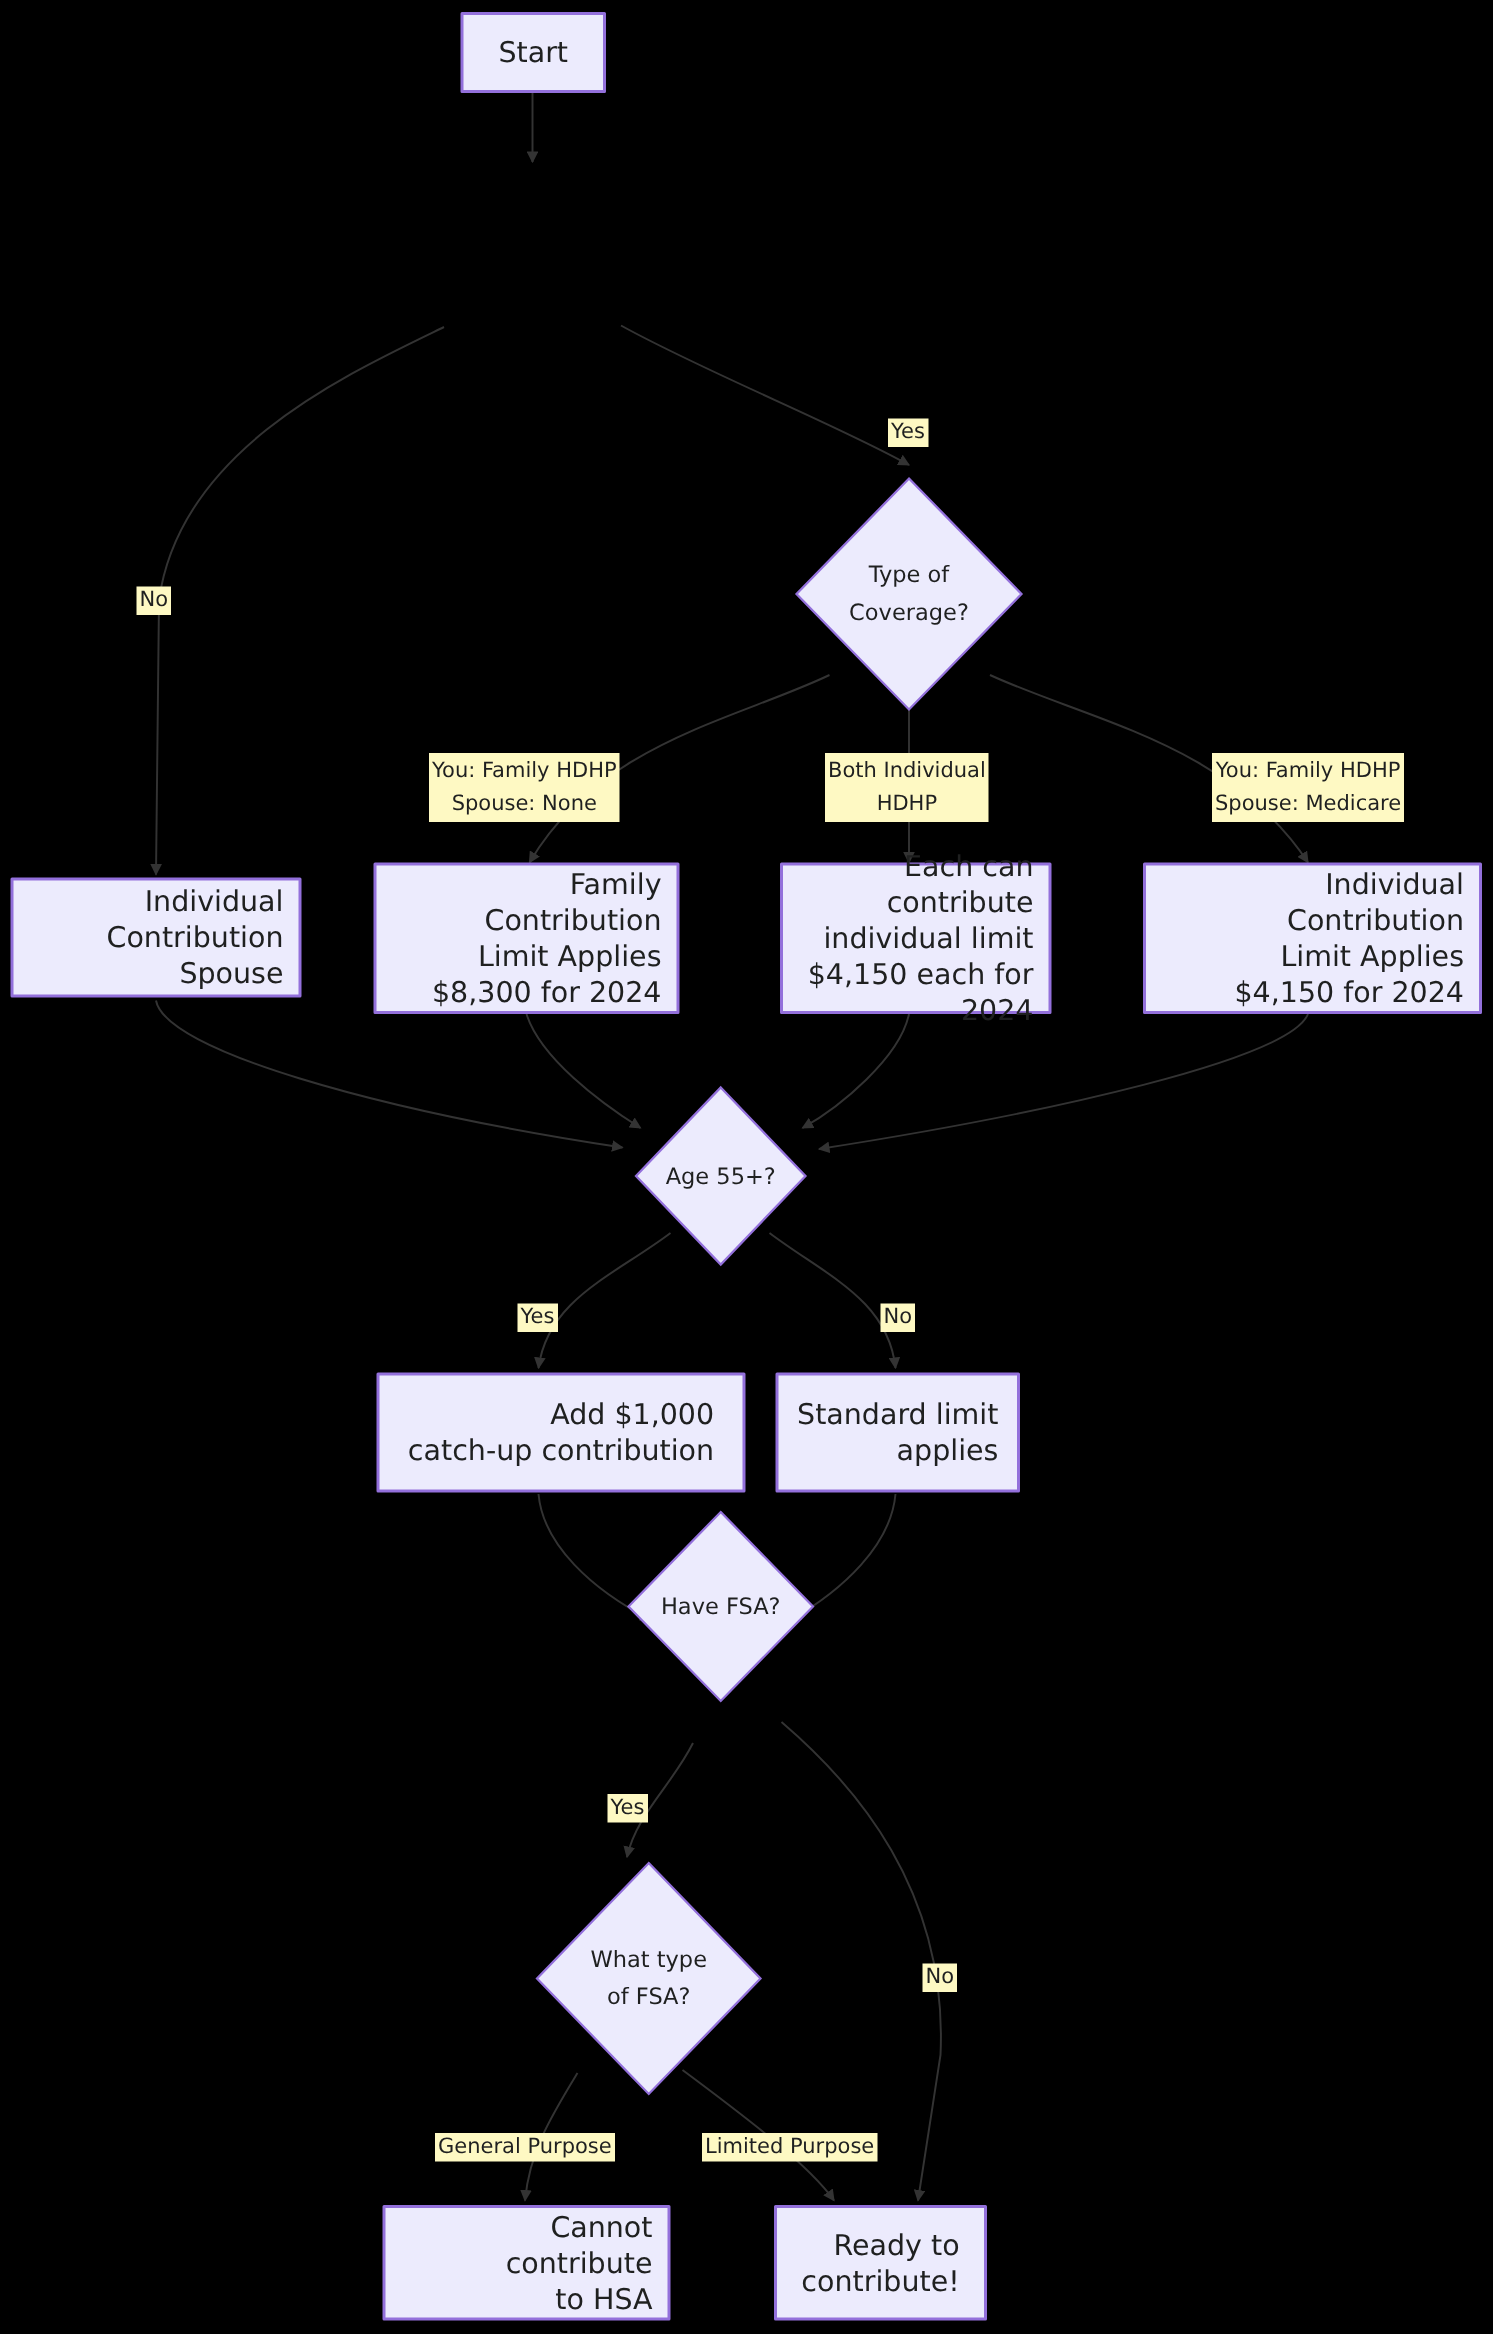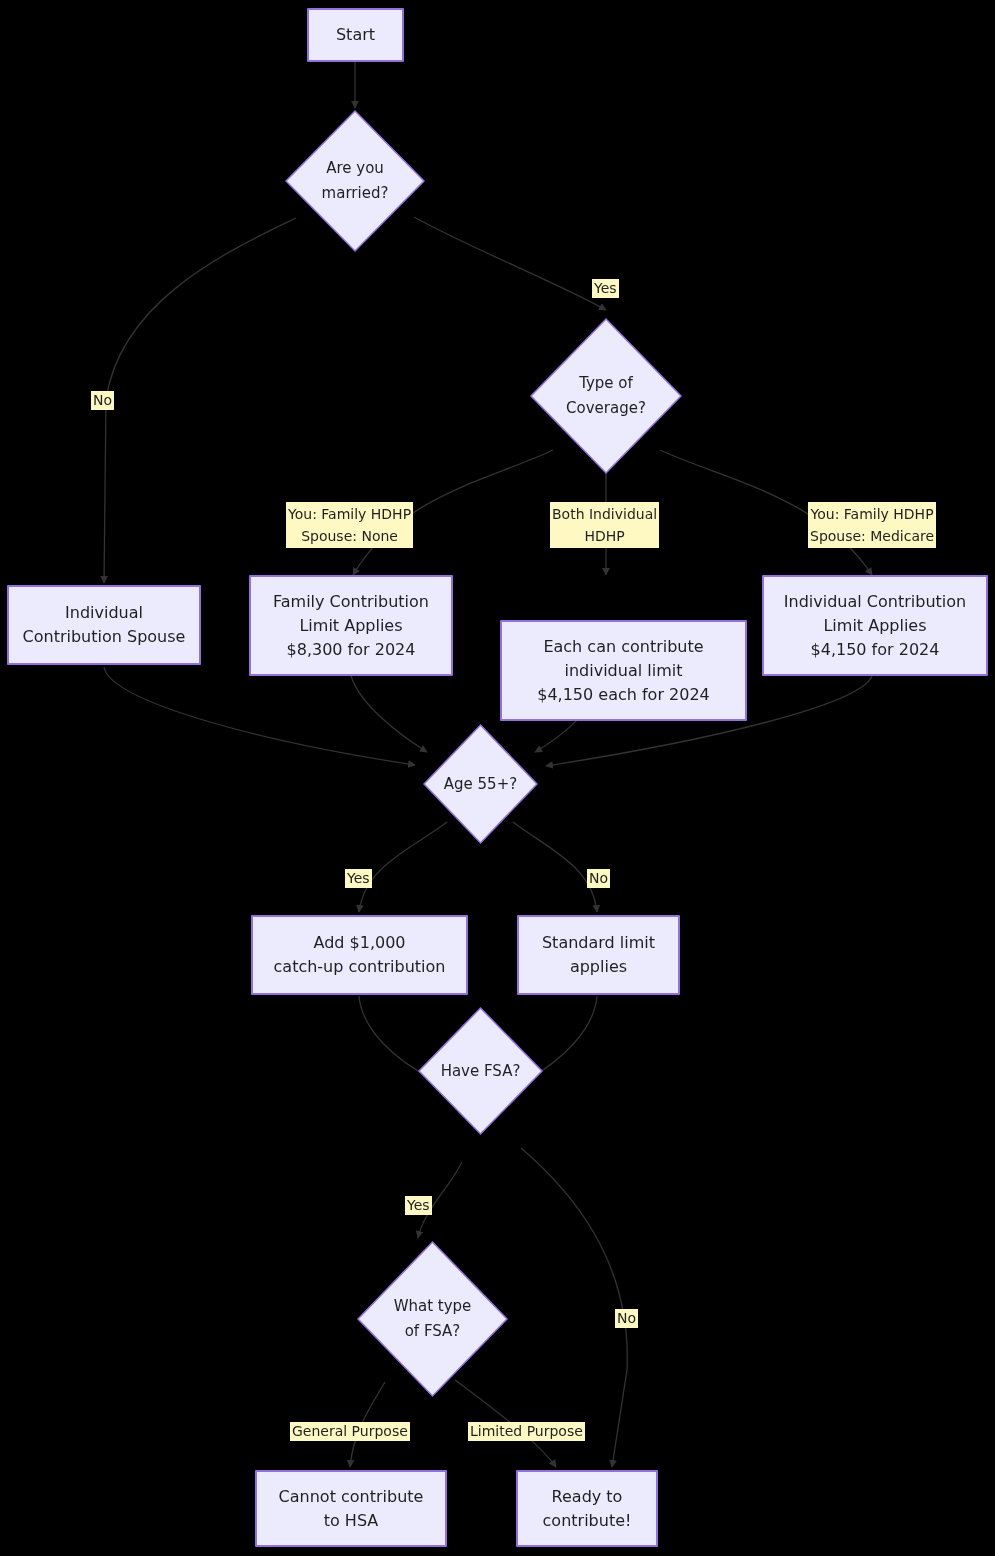--- a/index.html
+++ b/index.html
@@ -21,23 +21,23 @@
     width: 995px;
     height: 1556px;
     pointer-events: none;
   }
   .node {
     position: absolute;
     box-sizing: border-box;
     display: flex;
     align-items: center;
     justify-content: center;
-    text-align: center;
+    text-align: right;
     color: #1f2020;
-    font-size: 16px;
+    font-size: 19px;
     line-height: 24px;
     z-index: 2;
   }
   .node.rect {
     background: #ECEBFD;
     border: 2px solid #9370DB;
     border-radius: 1px;
   }
   .node.rect .lbl { padding: 0 10px; }
   .diamond-wrap {
@@ -123,67 +123,60 @@
       <path d="M385,1382 C368,1410 353,1434 350,1467"></path>
 
       <path d="M455,1380 C498,1412 540,1444 556,1467"></path>
     </g>
   </svg>
 
   <div class="node rect" style="left:307px; top:8px; width:97px; height:54px;">
     <span class="lbl nl">Start</span>
   </div>
 
-  <div class="diamond-wrap" style="left:285px; top:110px; width:140px; height:142px;">
-    <svg width="140" height="142" viewBox="0 0 140 142">
-      <polygon points="70,1 139,71 70,141 1,71" fill="#ECEBFD" stroke="#9370DB" stroke-width="1.5"></polygon>
-    </svg>
-    <div class="dlabel">Are you
-married?</div>
-  </div>
 
   <div class="diamond-wrap" style="left:530px; top:318px; width:152px; height:156px;">
     <svg width="152" height="156" viewBox="0 0 152 156">
       <polygon points="76,1 151,78 76,155 1,78" fill="#ECEBFD" stroke="#9370DB" stroke-width="1.5"></polygon>
     </svg>
     <div class="dlabel">Type of
 Coverage?</div>
   </div>
 
   <div class="node rect" style="left:7px; top:585px; width:194px; height:80px;">
     <span class="lbl nl">Individual
 Contribution Spouse</span>
   </div>
 
   <div class="node rect" style="left:249px; top:575px; width:204px; height:101px;">
     <span class="lbl nl">Family Contribution
 Limit Applies
 $8,300 for 2024</span>
   </div>
 
-  <div class="node rect" style="left:500px; top:575px; width:247px; height:101px;margin-top:45px;">
+  <div class="node rect" style="left:520px; top:575px; width:181px; height:101px;">
     <span class="lbl nl">Each can contribute
 individual limit
 $4,150 each for 2024</span>
   </div>
 
   <div class="node rect" style="left:762px; top:575px; width:226px; height:101px;">
     <span class="lbl nl">Individual Contribution
 Limit Applies
 $4,150 for 2024</span>
   </div>
 
   <div class="diamond-wrap" style="left:423px; top:724px; width:115px; height:120px;">
     <svg width="115" height="120" viewBox="0 0 115 120">
       <polygon points="57.5,1 114,60 57.5,119 1,60" fill="#ECEBFD" stroke="#9370DB" stroke-width="1.5"></polygon>
     </svg>
     <div class="dlabel">Age 55+?</div>
   </div>
 
-  <div class="node rect" style="left:251px; top:915px; width:217px; height:80px;">
+  <div class="node rect" style="left:251px; top:915px; width:246px; height:80px;">
     <span class="lbl nl">Add $1,000
 catch-up contribution</span>
   </div>
 
   <div class="node rect" style="left:517px; top:915px; width:163px; height:80px;">
     <span class="lbl nl">Standard limit
 applies</span>
   </div>
 
   <div class="diamond-wrap" style="left:418px; top:1007px; width:125px; height:128px;">

